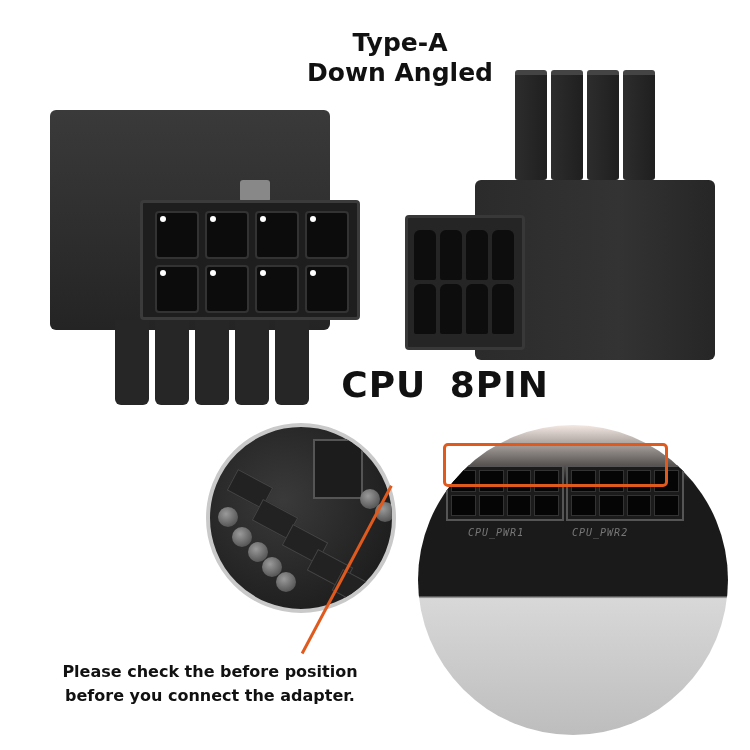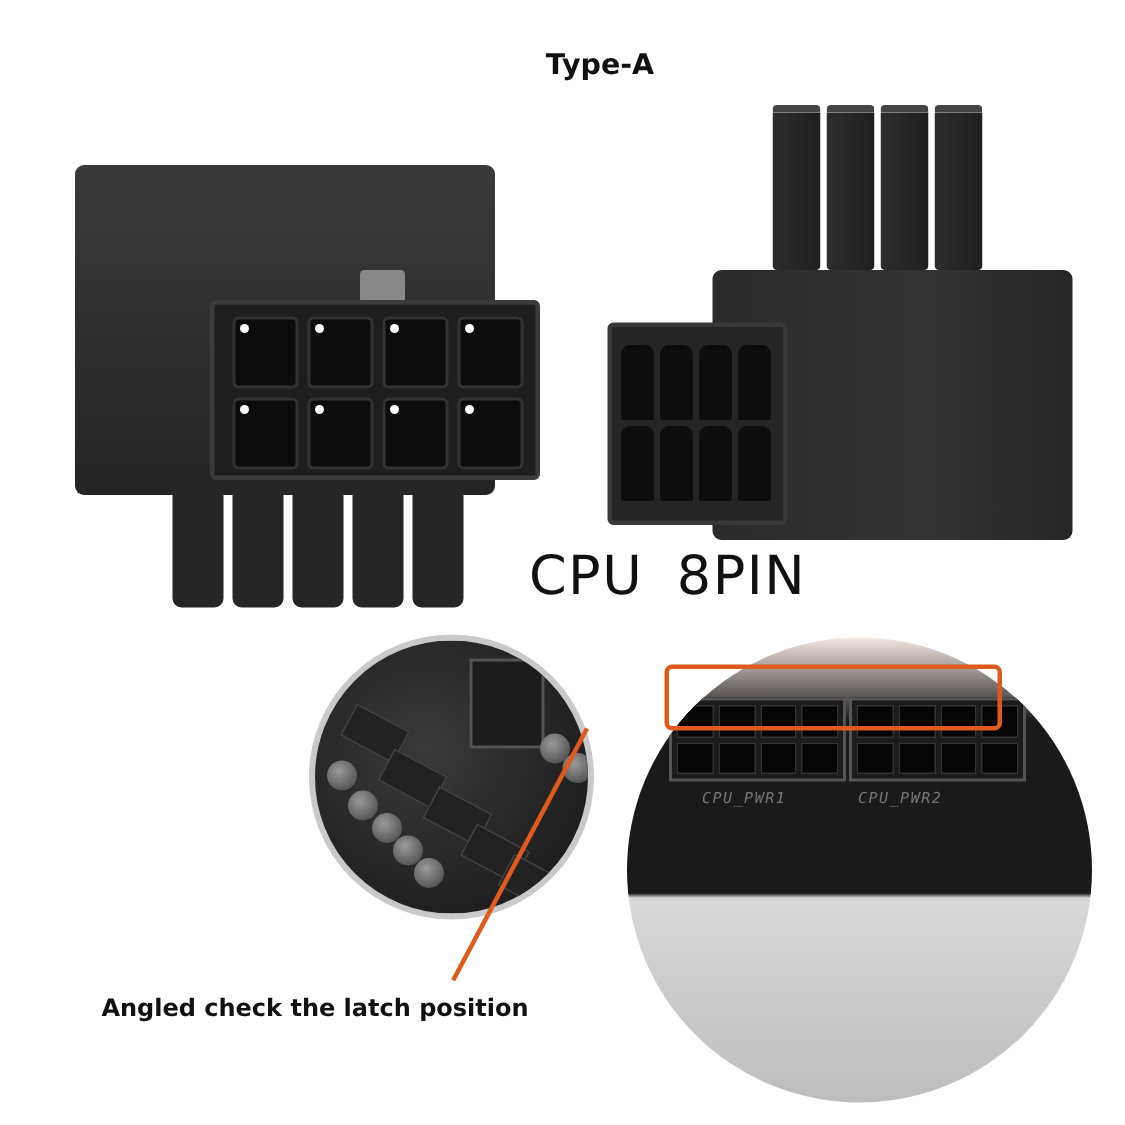--- a/index.html
+++ b/index.html
@@ -1,25 +1,25 @@
 <!DOCTYPE html>
 <html><head>
   <meta charset="utf-8">
   <style>
     * { box-sizing: border-box; margin: 0; padding: 0; }
     html, body { width: 750px; height: 750px; background: #ffffff; overflow: hidden; }
     body { position: relative; font-family: "DejaVu Sans", "Liberation Sans", sans-serif; color: #111; }
 
     .title {
       position: absolute; left: 290px; top: 28px; width: 220px;
-      text-align: center; font-weight: bold; font-size: 19px; line-height: 30px; color: #111;
+      text-align: center; font-weight: bold; font-size: 25px; line-height: 30px; color: #111;
     }
     .headline {
       position: absolute; left: 330px; top: 364px; width: 230px;
-      text-align: center; font-weight: normal; font-size: 36px; letter-spacing: 1px; color: #111;
+      text-align: center; font-weight: bold; font-size: 36px; letter-spacing: 1px; color: #111;
       word-spacing: 10px;
     }
     .note {
       position: absolute; left: 45px; top: 660px; width: 330px;
       text-align: center; font-weight: bold; font-size: 16px; line-height: 24px; color: #111;
     }
 
     
     .prod { position: absolute; }
     .box { position: absolute; border-radius: 3px; }
@@ -63,20 +63,21 @@
     .pointer-line {
       position: absolute; left: 390px; top: 485px; width: 3px; height: 190px;
       background: #e05a1e; transform-origin: top left; transform: rotate(28deg);
     }
   </style>
 </head>
 <body>
 
 <div class="title">
   <div>Type-A</div>
+  <div>Down Angled</div>
 </div>
 
 <div class="prod" id="left-connector">
   <div class="box back"></div>
   <div class="box label-tab"></div>
   <div class="box front">
     <div class="pins">
       <div class="pin"></div>
       <div class="pin"></div>
       <div class="pin"></div>
@@ -158,14 +159,15 @@
       <div class="hpin"></div>
   </div>
   <div class="silk" style="left:50px">CPU_PWR1</div>
   <div class="silk" style="left:154px">CPU_PWR2</div>
 </div>
 
 <div class="highlight-box"></div>
 <div class="pointer-line"></div>
 
 <div class="note">
-  <div>Angled check the latch position</div>
+  <div>Please check the before position</div>
+  <div>before you connect the adapter.</div>
 </div>
 
 </body></html>

